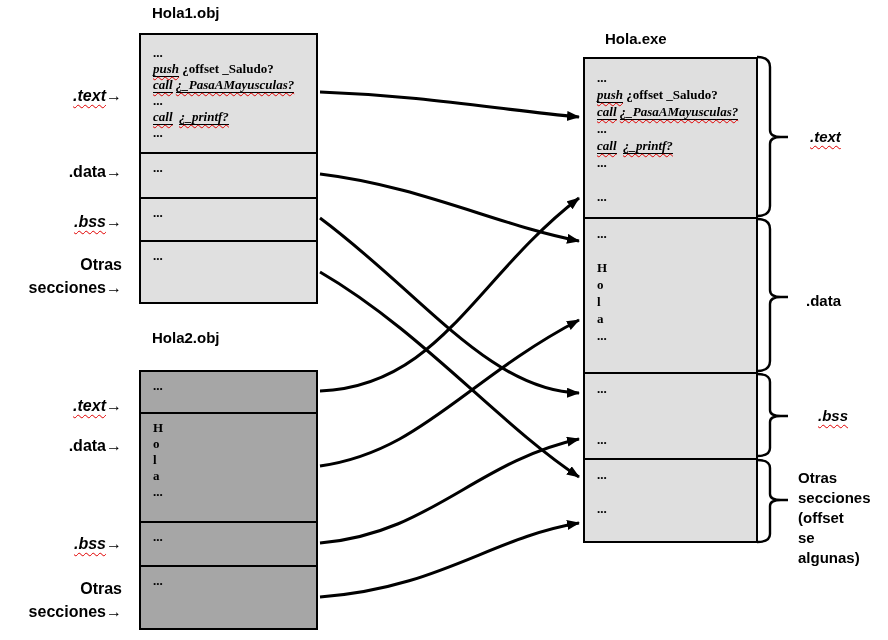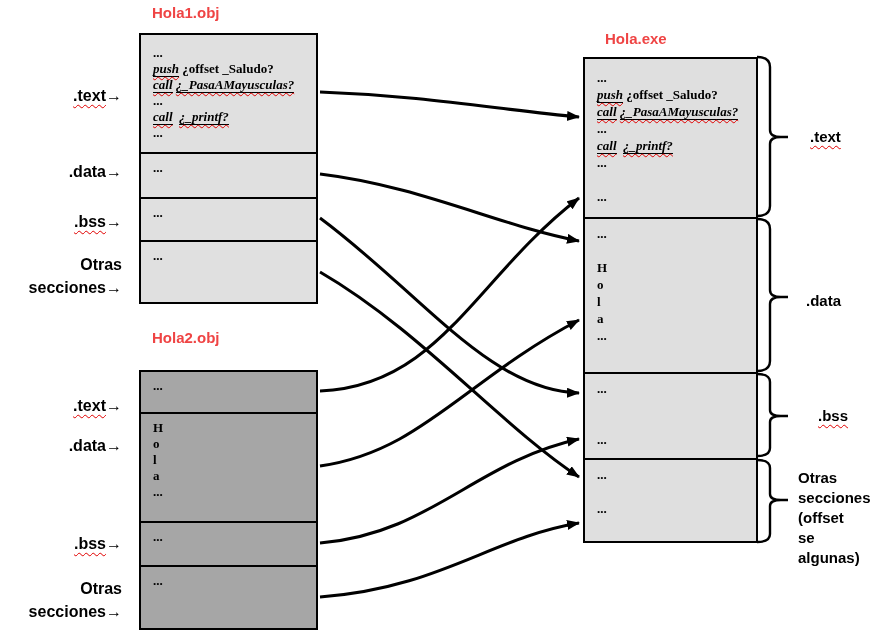--- a/index.html
+++ b/index.html
@@ -28,23 +28,23 @@
   #box-exe .sec:nth-child(2){height:155px;}
   #box-exe .sec:nth-child(3){height:86px;}
   #box-exe .sec:nth-child(4){height:83px;}
   
   .u{border-bottom:1.5px solid #000;
      text-decoration-line:underline;text-decoration-style:wavy;
      text-decoration-color:#e00000;text-decoration-thickness:1px;
      text-underline-offset:3px;font-style:italic;}
   .wavy{text-decoration-line:underline;text-decoration-style:wavy;
         text-decoration-color:#e00000;text-decoration-thickness:1px;
-        text-underline-offset:3px;}
+        text-underline-offset:3px;font-style:italic;}
   
-  .box-title{position:absolute;font-weight:bold;font-size:15px;color:#ef4444;}
+  .box-title{position:absolute;font-weight:bold;font-size:15px;color:#000000;}
   
   .side-label{position:absolute;font-weight:bold;font-size:16px;color:#000;
               line-height:23px;}
   .side-label.left{left:0;width:122px;text-align:right;}
   .side-label.right{text-align:left;line-height:20px;font-size:15px;}
   
   #overlay{position:absolute;left:0;top:0;width:888px;height:640px;
            pointer-events:none;}
   #overlay path{fill:none;stroke:#000;}
   #overlay path.arrow{stroke-width:3;}

